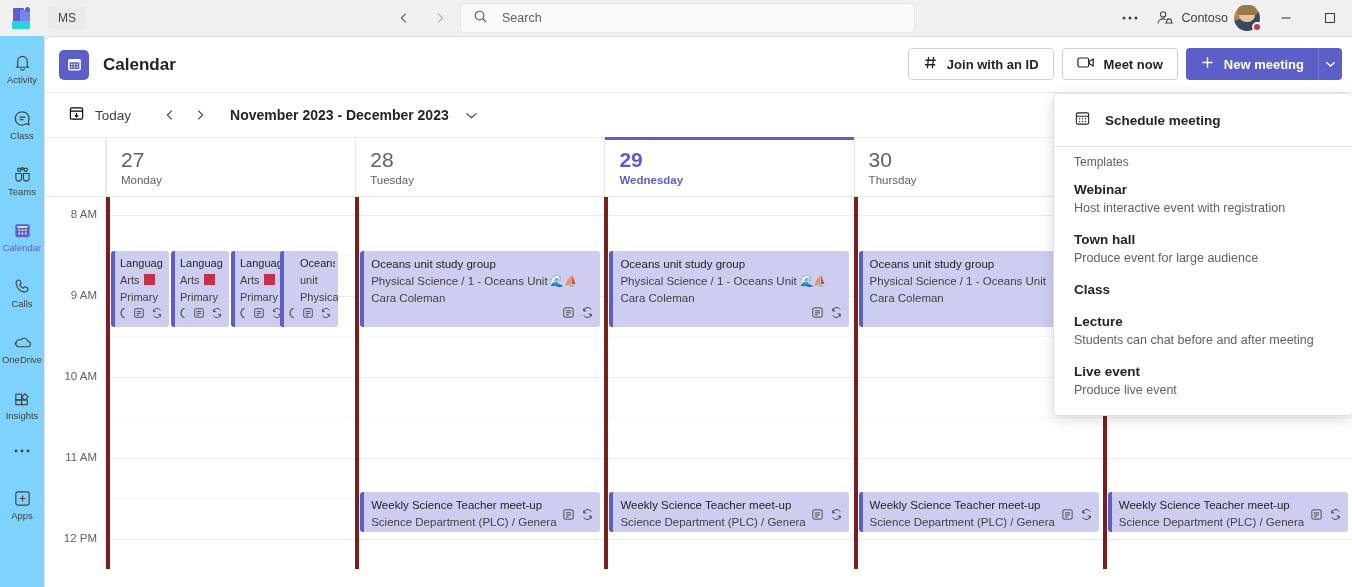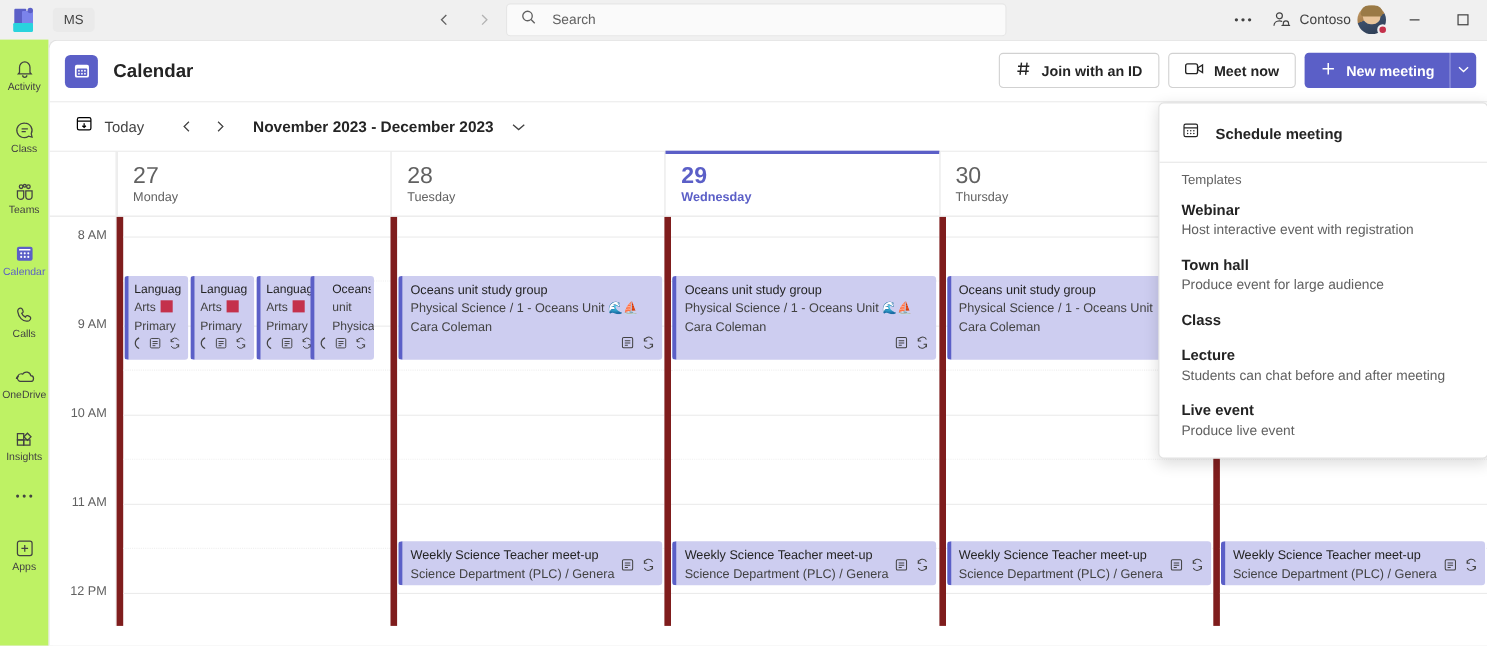--- a/index.html
+++ b/index.html
@@ -47,21 +47,21 @@
   .avatar .hair { position:absolute; left:3px; top:0px; width:20px; height:10px; border-radius:10px 10px 4px 4px; background:#9a7a46; }
   .presence {
     position:absolute; right:-2px; bottom:-1px; width:10px; height:10px; border-radius:50%;
     background:#c4314b; border: 2px solid #f0f0f0;
   }
   .wbtn { width: 44px; height: 36px; display:flex; align-items:center; justify-content:center; color:#424242; }
 
   
   .rail {
     position: absolute; left: 0; top: 36px; width: 44px; height: 551px;
-    background: #bef264; display: flex; flex-direction: column; align-items: center;
+    background: #7dd3fc; display: flex; flex-direction: column; align-items: center;
     padding-top: 6px;
   }
   .rail-item {
     width: 44px; height: 52px; display: flex; flex-direction: column;
     align-items: center; justify-content: center; gap: 1px;
     color: #424242; margin-bottom: 4px;
   }
   .rail-item .lbl { font-size: 9.5px; line-height: 11px; color: #424242; }
   .rail-item.active .lbl { color: #5b5fc7; }
   .rail-item.active .ricon { color: #5b5fc7; }
@@ -133,21 +133,21 @@
   
   .gridwrap { position: relative; height: 372px; display: flex; overflow: hidden; }
   .gutter {
     width: 61px; flex: 0 0 61px; position: relative; border-right: 1px solid #ebebeb;
   }
   .gutter .tl {
     position: absolute; right: 8px; font-size: 11.5px; color: #616161; transform: translateY(-7px);
   }
   .cols { flex: 1 1 0; display: flex; position: relative; }
   .daycol {
-    flex: 1 1 0; border-left: 6px solid #7f1d1d; position: relative;
+    flex: 1 1 0; border-left: 4px solid #7f1d1d; position: relative;
   }
   .hline { position:absolute; left:0; right:0; border-top: 1px solid #ebebeb; }
   .halfline { position:absolute; left:0; right:0; border-top: 1px dotted #f0f0f0; }
 
   
   .ev {
     position: absolute; background: #cdcdf0; border-radius: 3px;
     border-left: 4px solid #5b5fc7; overflow: hidden; padding: 5px 6px 0 7px;
     font-size: 11.5px; color: #242424; line-height: 17px;
   }

